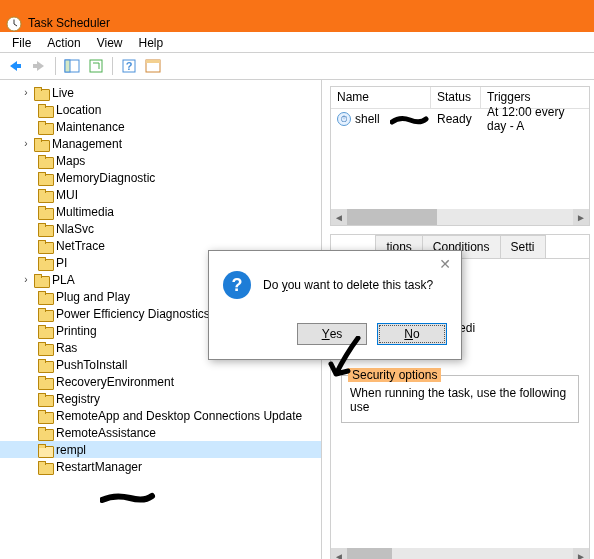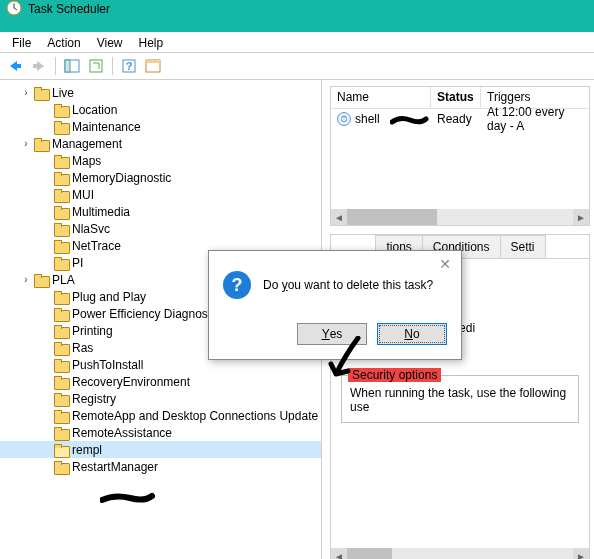--- a/index.html
+++ b/index.html
@@ -1,75 +1,75 @@
 <!DOCTYPE html>
 <html><head>
 <meta charset="utf-8">
 <style>
   * { box-sizing: border-box; font-family: "Segoe UI", Tahoma, sans-serif; }
   body { margin:0; padding:0; width:594px; height:559px; background:#fff; overflow:hidden; font-size:12px; color:#000; position:relative; }
 
   
-  .titlebar { display:flex; align-items:flex-end; padding:16px 6px; height:26px; background:#14b8a6; }
+  .titlebar { display:flex; align-items:flex-start; padding:16px 6px; height:26px; background:#f97316; }
   .titlebar .app-icon { width:16px; height:16px; margin-right:6px; }
   .titlebar .title { font-size:12px; }
 
   
   .menubar { display:flex; padding:2px 4px; height:20px; }
   .menubar .menu-item { padding:2px 8px; cursor:default; }
 
   
   .toolbar { display:flex; align-items:center; height:28px; padding:2px 4px; border-top:1px solid #d0d0d0; border-bottom:1px solid #d0d0d0; gap:2px; }
   .toolbar .sep { width:1px; height:18px; background:#ccc; margin:0 3px; }
   .tool-btn { width:22px; height:22px; display:flex; align-items:center; justify-content:center; }
 
   
   .main { display:flex; height:calc(559px - 26px - 20px - 28px); }
   .tree-pane { width:322px; border-right:1px solid #d0d0d0; overflow:auto; position:relative; padding-top:4px; }
   .tree-pane::-webkit-scrollbar { width:16px; height:16px; }
   .tree-pane::-webkit-scrollbar-track { background:#f0f0f0; }
   .tree-pane::-webkit-scrollbar-thumb { background:#c0c0c0; }
 
   .tree-item { display:flex; align-items:center; height:17px; padding-left:20px; white-space:nowrap; }
-  .tree-item.indent2 { padding-left:40px; }
+  .tree-item.indent2 { padding-left:24px; }
   .tree-item.selected { background:#cce8ff; }
   .caret { width:12px; text-align:center; color:#444; font-size:10px; display:inline-block; }
   .folder-icon { width:14px; height:12px; margin:0 4px 0 2px; display:inline-block; position:relative; }
   .folder-icon::before { content:""; position:absolute; top:2px; left:0; width:14px; height:10px; background:#f7d774; border:1px solid #b8860b; border-radius:1px; }
   .folder-icon::after { content:""; position:absolute; top:0; left:0; width:6px; height:3px; background:#f7d774; border:1px solid #b8860b; border-bottom:none; border-radius:1px 1px 0 0; }
   .folder-icon.open::before { background:#ffe9a8; }
   .tree-label { }
 
   
   .right-pane { flex:1; display:flex; flex-direction:column; padding:6px 0 0 8px; overflow:hidden; }
 
   .list-area { border:1px solid #d0d0d0; margin-right:4px; height:140px; display:flex; flex-direction:column; background:#fff; }
   .list-header { display:flex; background:#fff; border-bottom:1px solid #e0e0e0; height:22px; }
   .col { padding:3px 6px; border-right:1px solid #e0e0e0; font-size:12px; }
   .col.name { width:100px; }
-  .col.status { width:50px;font-weight:bold; }
+  .col.status { width:50px; }
   .col.triggers { flex:1; border-right:none; }
   .list-row { display:flex; align-items:center; height:20px; }
   .cell { padding:2px 6px; font-size:12px; }
   .cell.name { width:100px; display:flex; align-items:center; }
   .cell.status { width:50px; }
   .cell.triggers { flex:1; }
   .task-icon { width:14px; height:14px; border-radius:50%; background:#e5f1ff; border:1px solid #5a9bd5; display:inline-flex; align-items:center; justify-content:center; margin-right:4px; font-size:9px; color:#2b6cb0; }
   .list-scroll { margin-top:auto; height:16px; background:#f0f0f0; display:flex; }
   .scroll-left, .scroll-right { width:16px; height:16px; display:flex; align-items:center; justify-content:center; color:#666; font-size:10px; background:#dcdcdc; }
   .scroll-track { flex:1; background:#e8e8e8; }
   .scroll-thumb { width:40%; height:100%; background:#c0c0c0; }
 
   .detail-area { border:1px solid #d0d0d0; margin:8px 4px 0 0; flex:1; display:flex; flex-direction:column; overflow:hidden; }
   .tabs { display:flex; height:24px; background:#fff; border-bottom:1px solid #d0d0d0;justify-content:center; }
   .tab { padding:4px 10px; border:1px solid #d0d0d0; border-bottom:none; margin-right:-1px; background:#f0f0f0; font-size:12px; }
   .detail-body { padding:10px; font-size:12px; overflow:hidden; }
   .detail-row { margin-bottom:12px; white-space:nowrap; }
   .secopt { border:1px solid #c0c0c0; margin-top:40px; padding:10px 8px 8px; position:relative; }
-  .secopt-title { position:absolute; top:-8px; left:6px; background:#ef4444; padding:0 4px; font-size:12px; }
+  .secopt-title { position:absolute; top:-8px; left:6px; background:#fdba74; padding:0 4px; font-size:12px; }
 
   
   .dialog { position:absolute; left:208px; top:250px; width:254px; background:#fff; border:1px solid #888; box-shadow:2px 2px 8px rgba(0,0,0,0.3); }
   .dialog-close { position:absolute; right:6px; top:4px; width:20px; height:18px; display:flex; align-items:center; justify-content:center; color:#888; font-size:14px; }
   .dialog-body { display:flex; align-items:center; padding:20px 14px 16px; }
   .dialog-icon { width:28px; height:28px; border-radius:50%; background:#1e7dd7; display:flex; align-items:center; justify-content:center; color:#fff; font-weight:bold; font-size:18px; margin-right:12px; flex-shrink:0; }
   .dialog-msg { font-size:12px;text-align:center; }
   .dialog-buttons { display:flex; justify-content:flex-end; gap:10px; padding:8px 14px 14px; background:#fff; }
   .dlg-btn { width:70px; height:22px; border:1px solid #888; background:#e1e1e1; font-size:12px; display:flex; align-items:center; justify-content:center; }
   .dlg-btn.default { border:1px solid #0078d7; outline:1px dotted #555; outline-offset:-3px; }

